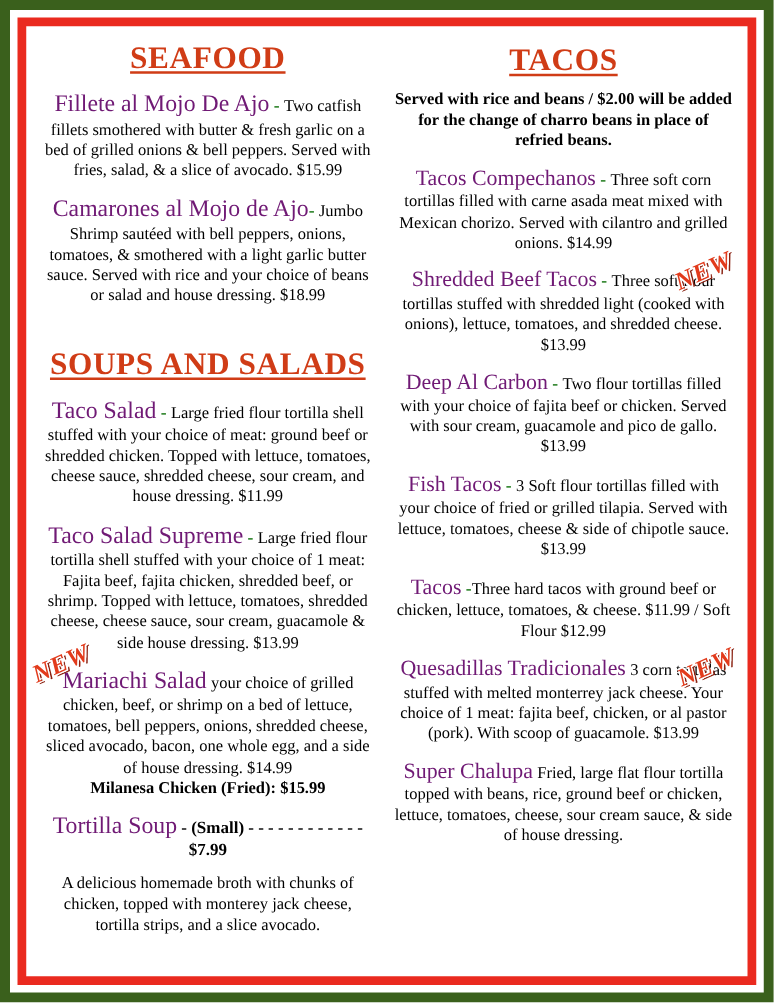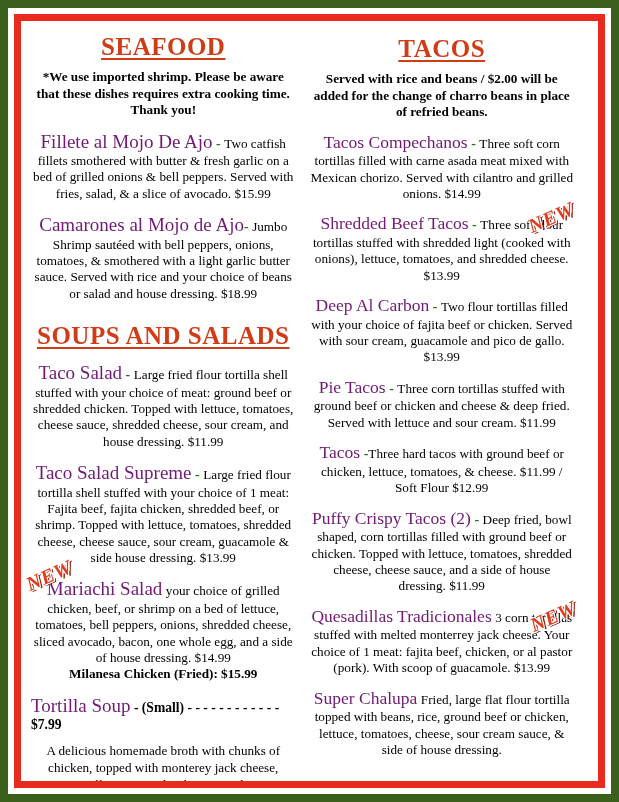--- a/index.html
+++ b/index.html
@@ -12,21 +12,21 @@
   }
   
   .frame-green { position:absolute; inset:0; background:#3a601c; }
   .frame-white { position:absolute; inset:8px; background:#ffffff; }
   .frame-red   { position:absolute; inset:14px; background:#ea2a1f; }
   .page        { position:absolute; inset:21px; background:#ffffff; overflow:hidden; }
 
   .content {
     display:flex;
     gap:14px;
-    padding:6px 24px 4px 10px;
+    padding:6px 12px 4px 10px;
     height:100%;
     box-sizing:border-box;
   }
   .col { flex:1; min-width:0; }
 
   .section-title {
     color:#d03c16;
     font-weight:bold;
     font-size:25px;
     text-align:center;
@@ -79,21 +79,21 @@
     transform:rotate(-24deg);
     text-shadow:
       -1px -1px 0 #fff, 1px -1px 0 #fff, -1px 1px 0 #fff, 1px 1px 0 #fff,
       2px 2px 0 #8a2313;
     pointer-events:none;
   }
   .badge-mariachi { left:-6px; top:-14px; }
   .badge-shredded { right:-2px; top:-8px; }
   .badge-quesadillas { right:-4px; top:-2px; }
 
-  .soup-block { margin:12px 0 10px 0; text-align:left; font-size:13.2px; }
+  .soup-block { margin:12px 0 10px 0; text-align:center; font-size:13.2px; }
   .soup-row b, .soup-row2 b { font-size:13.6px; }
   .soup-row2 { margin-left:70px; }
 
   .soup-desc {
     text-align:center;
     font-size:13.2px;
     line-height:1.28;
     margin:10px 6px;
   }
 
@@ -104,27 +104,26 @@
 
 <div class="frame-green"></div>
 <div class="frame-white"></div>
 <div class="frame-red"></div>
 <div class="page">
   <div class="content">
 
     <div class="col col-left">
 
       <h1 class="section-title">SEAFOOD</h1>
-      <p class="bold-note">*We use imported shrimp. Please be aware that these dishes requires extra cooking time. Thank you!</p>
 
       <p class="menu-item"><span class="item-name">Fillete al Mojo De Ajo</span><span class="item-sep"> - </span><span class="item-desc">Two catfish fillets smothered with butter &amp; fresh garlic on a bed of grilled onions &amp; bell peppers. Served with fries, salad, &amp; a slice of avocado. </span><span class="price">$15.99</span></p>
 
       <p class="menu-item"><span class="item-name">Camarones al Mojo de Ajo</span><span class="item-sep">-  </span><span class="item-desc">Jumbo Shrimp sautéed with bell peppers, onions, tomatoes, &amp; smothered with a light garlic butter sauce. Served with rice and your choice of beans or salad and house dressing. </span><span class="price">$18.99</span></p>
 
-      <h1 class="section-title" style="margin-top:20px;">SOUPS AND SALADS</h1>
+      <h1 class="section-title" style="margin-top:33px;">SOUPS AND SALADS</h1>
 
       <p class="menu-item"><span class="item-name">Taco Salad</span><span class="item-sep"> - </span><span class="item-desc">Large fried flour tortilla shell stuffed with your choice of meat: ground beef or shredded chicken. Topped with lettuce, tomatoes, cheese sauce, shredded cheese, sour cream, and house dressing. </span><span class="price">$11.99</span></p>
 
       <p class="menu-item"><span class="item-name">Taco Salad Supreme</span><span class="item-sep"> - </span><span class="item-desc">Large fried flour tortilla shell stuffed with your choice of 1 meat: Fajita beef, fajita chicken, shredded beef, or shrimp. Topped with lettuce, tomatoes, shredded  cheese, cheese sauce, sour cream, guacamole &amp; side house dressing. </span><span class="price">$13.99</span></p>
 
       <p class="menu-item"><span class="new-badge badge-mariachi">NEW</span><span class="item-name">Mariachi Salad</span><span class="item-sep">  </span><span class="item-desc">your choice of grilled chicken, beef, or shrimp on a bed of lettuce, tomatoes, bell peppers, onions, shredded cheese, sliced avocado, bacon, one whole egg, and a side of house dressing. </span><span class="price">$14.99</span><span class="extra-line">Milanesa Chicken (Fried): $15.99</span></p>
 
       <div class="soup-block">
         <div class="soup-row"><span class="item-name">Tortilla Soup</span><b> - (Small) - - - - - - - - - - - -   $7.99</b></div>
       </div>
@@ -137,26 +136,25 @@
 
       <h1 class="section-title tacos">TACOS</h1>
       <p class="bold-note">Served with rice and beans / $2.00 will be added for the change of charro beans in place of refried beans.</p>
 
       <p class="menu-item"><span class="item-name">Tacos Compechanos</span><span class="item-sep"> - </span><span class="item-desc">Three soft corn tortillas filled with carne asada meat mixed with Mexican chorizo. Served with cilantro and grilled onions. </span><span class="price">$14.99</span></p>
 
       <p class="menu-item"><span class="new-badge badge-shredded">NEW</span><span class="item-name">Shredded Beef Tacos</span><span class="item-sep"> - </span><span class="item-desc">Three soft flour tortillas stuffed with shredded light (cooked with onions), lettuce, tomatoes, and shredded cheese. </span><span class="price">$13.99</span></p>
 
       <p class="menu-item"><span class="item-name">Deep Al Carbon</span><span class="item-sep"> - </span><span class="item-desc">Two flour tortillas filled with your choice of fajita beef or chicken.  Served with sour cream, guacamole and pico de gallo.  </span><span class="price">$13.99</span></p>
 
+      <p class="menu-item"><span class="item-name">Fish Tacos</span><span class="item-sep"> - </span><span class="item-desc">3 Soft flour tortillas filled with your choice of fried or grilled tilapia. Served with lettuce, tomatoes, cheese &amp; side of chipotle sauce. </span><span class="price">$13.99</span></p>
 
-      <p class="menu-item"><span class="item-name">Pie Tacos</span><span class="item-sep"> - </span><span class="item-desc">Three corn tortillas stuffed with ground beef or chicken and cheese &amp; deep fried. Served with lettuce and sour cream.  </span><span class="price">$11.99</span></p>
 
       <p class="menu-item"><span class="item-name">Tacos</span><span class="item-sep"> -</span><span class="item-desc">Three hard tacos with ground beef or chicken, lettuce, tomatoes, &amp; cheese. </span><span class="price">$11.99 / Soft Flour $12.99</span></p>
 
-      <p class="menu-item"><span class="item-name">Puffy Crispy Tacos (2)</span><span class="item-sep"> - </span><span class="item-desc">Deep fried, bowl shaped, corn tortillas filled with ground beef or chicken. Topped with lettuce, tomatoes, shredded cheese, cheese sauce, and a side of house dressing.  </span><span class="price">$11.99</span></p>
 
       <p class="menu-item"><span class="new-badge badge-quesadillas">NEW</span><span class="item-name">Quesadillas Tradicionales</span><span class="item-sep"> </span><span class="item-desc">3 corn tortillas stuffed with melted monterrey jack cheese. Your choice of 1 meat: fajita beef, chicken, or al pastor (pork). With scoop of guacamole.  </span><span class="price">$13.99</span></p>
 
       <p class="menu-item"><span class="item-name">Super Chalupa</span><span class="item-sep"> </span><span class="item-desc">Fried, large flat flour tortilla topped with beans, rice, ground beef or chicken, lettuce, tomatoes, cheese, sour cream sauce, &amp; side of house dressing.  </span></p>
 
     </div>
   </div>
 </div>
 
 </body></html>

